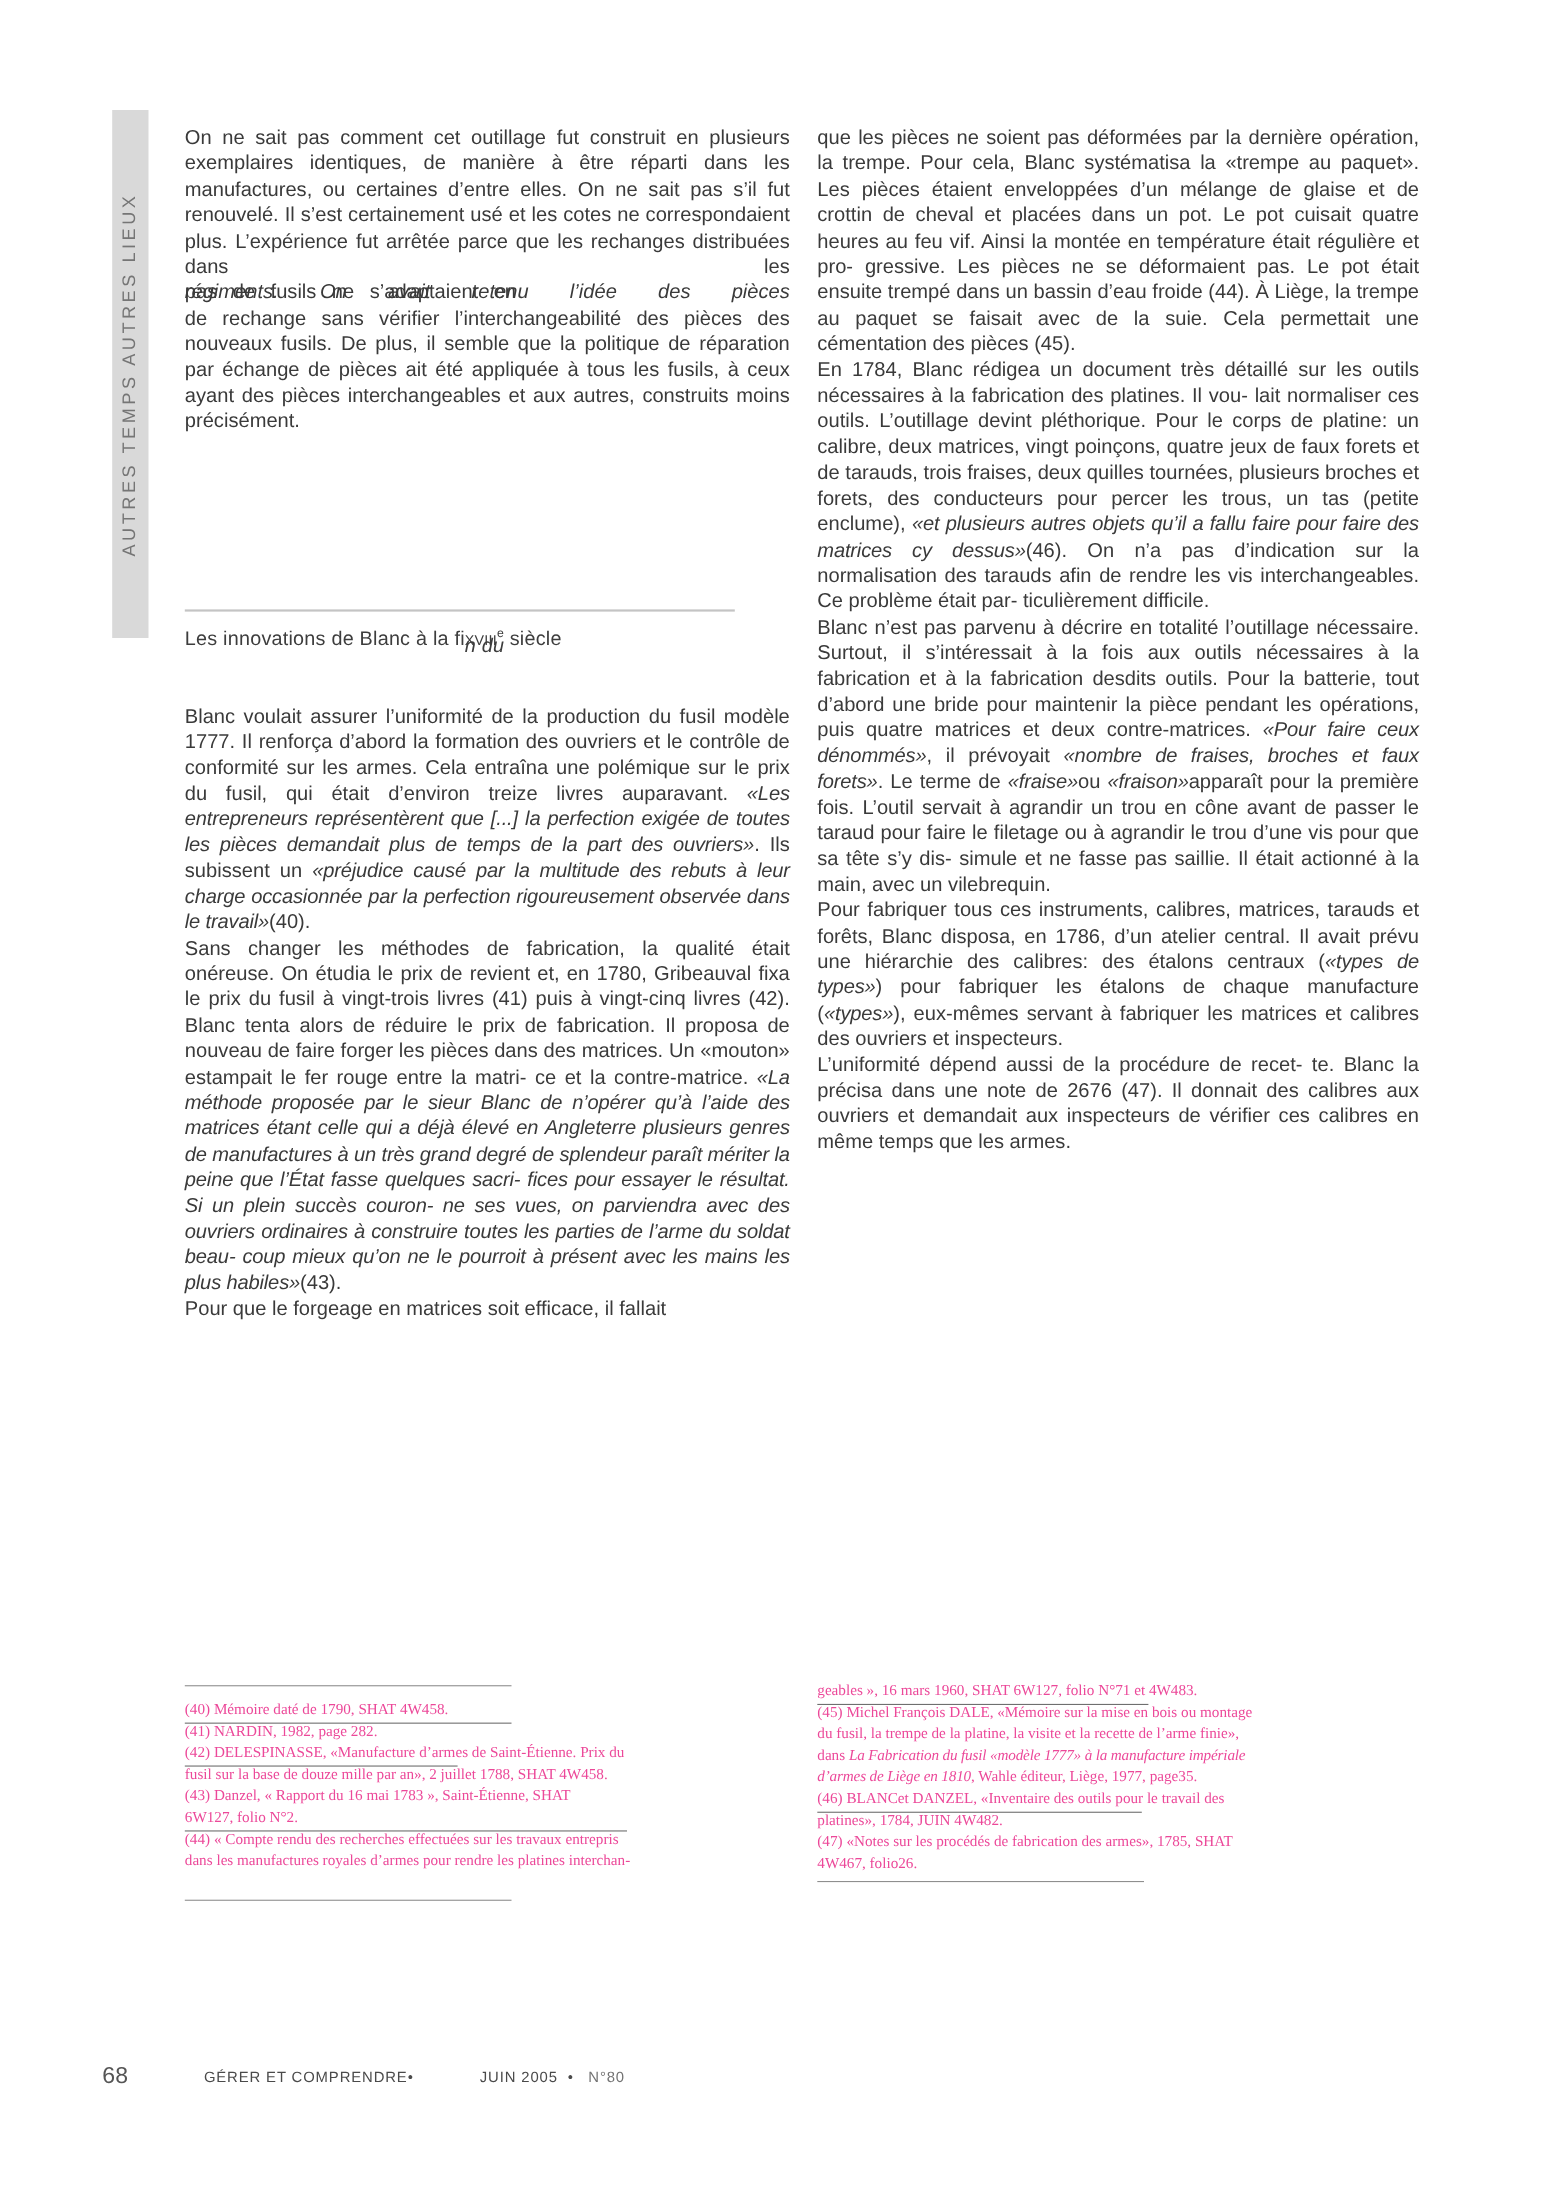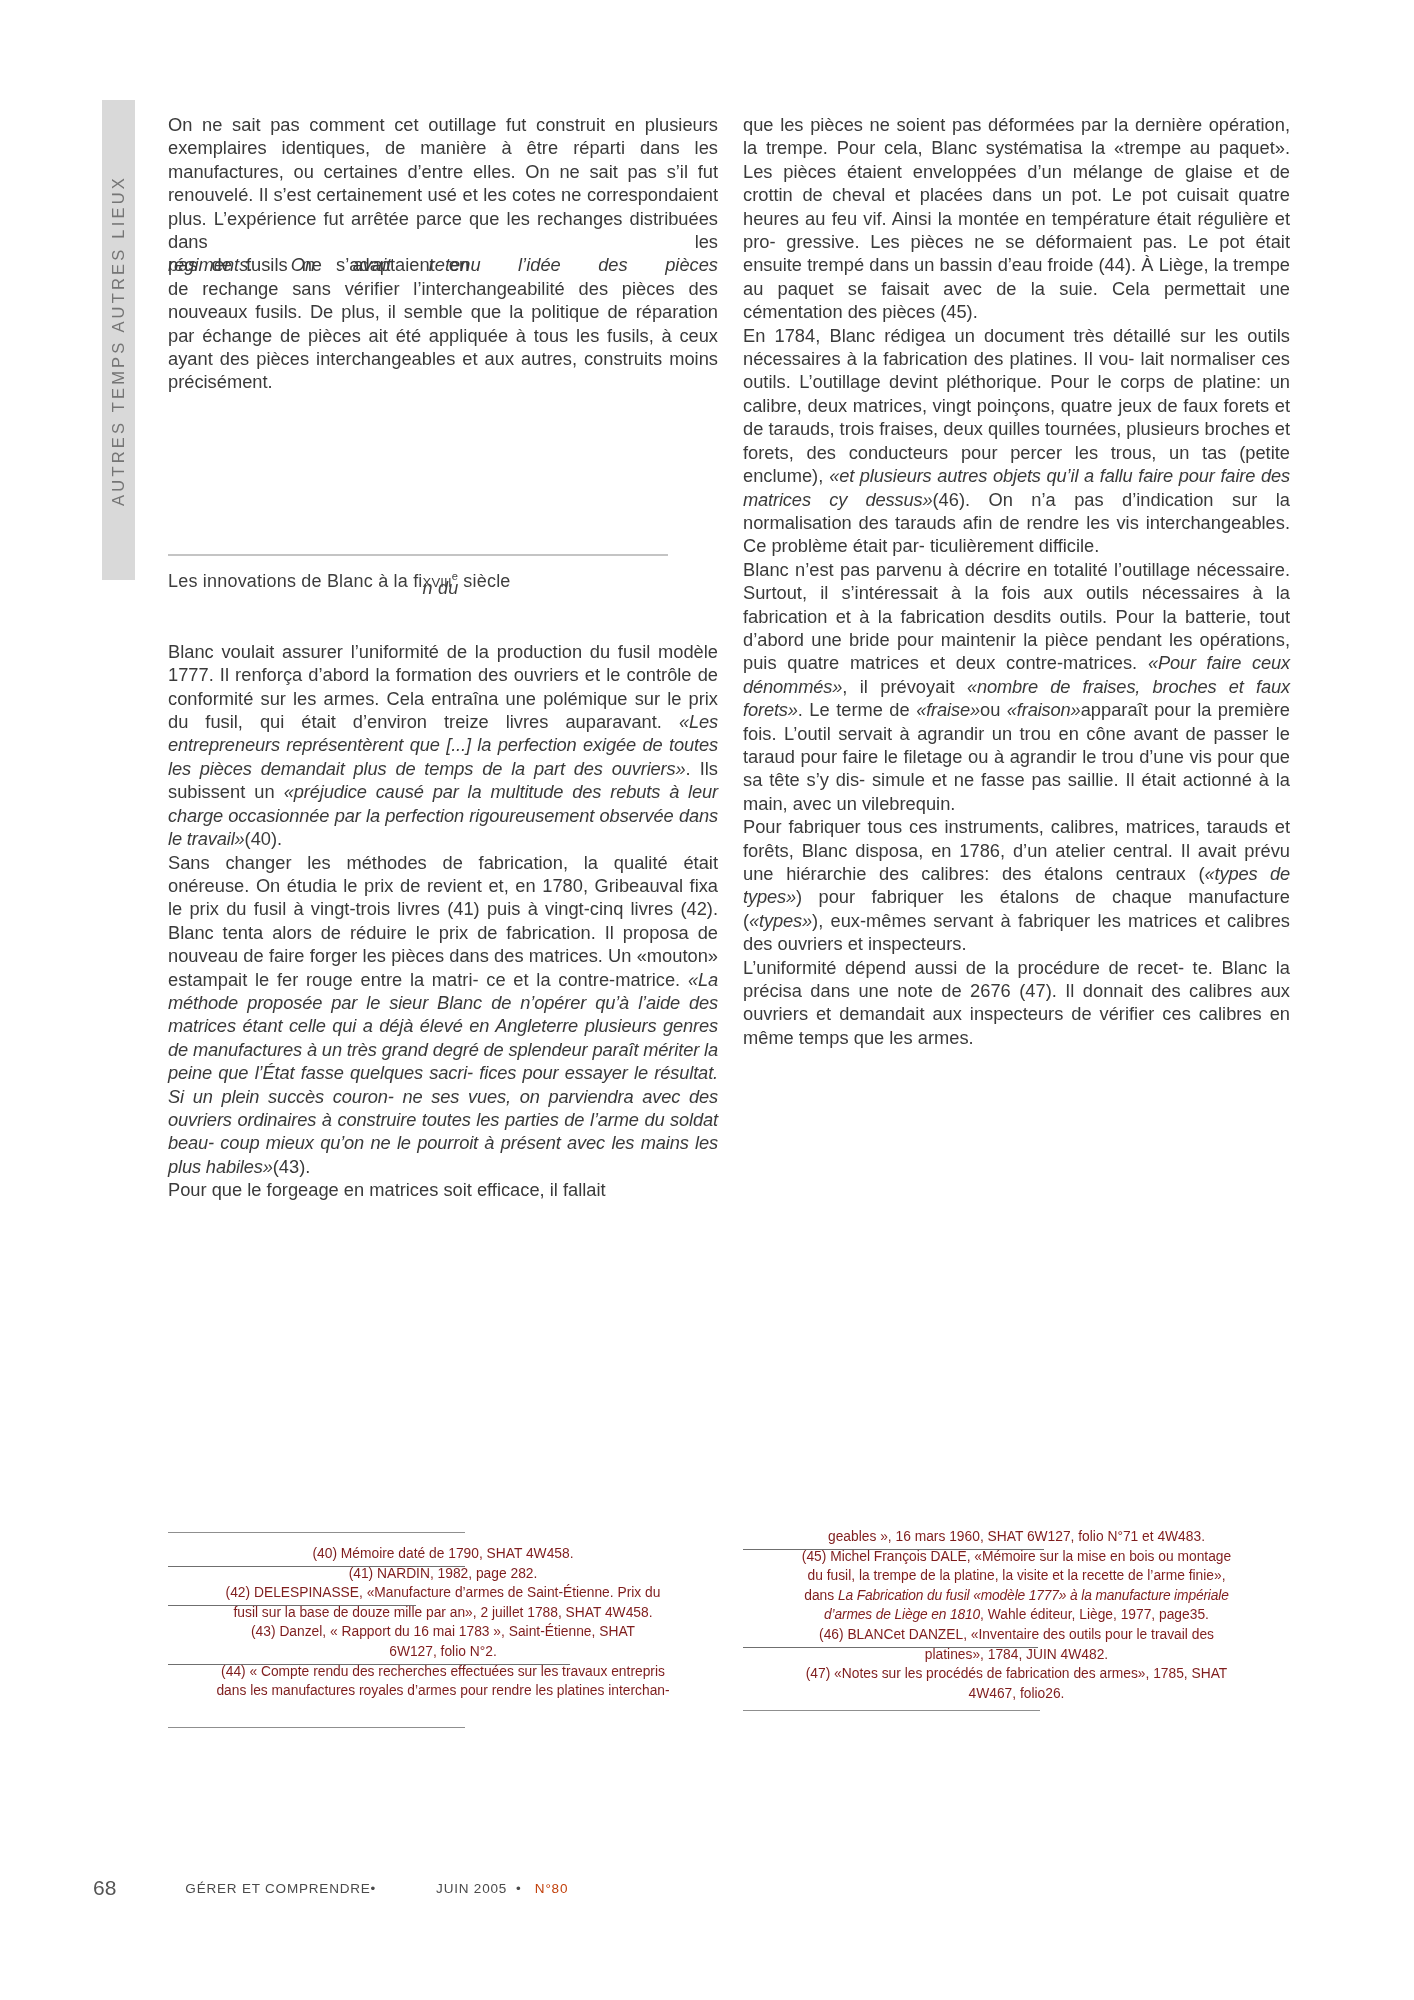--- a/index.html
+++ b/index.html
@@ -35,39 +35,39 @@
   .heading-rule{height:2px;background:#c4c4c4;width:500px;margin-bottom:7px;}
   .heading-block h2{
     margin:0;font-size:18px;font-weight:400;color:#3d3d3d;letter-spacing:.2px;line-height:26px;
   }
   .glitch{position:relative;display:inline;}
   .glitch .g-top{position:absolute;left:0;top:4px;white-space:nowrap;font-style:italic;}
   .sc{font-variant:small-caps;}
   .glitch sup{font-size:.62em;vertical-align:super;}
   
   .fnotes{
-    position:absolute;font-size:13.8px;line-height:19.6px;text-align:center;color:#7f1d1d;
+    position:absolute;font-size:13.8px;line-height:19.6px;text-align:left;color:#ec4899;font-family:Liberation Serif, serif;
   }
   .fnotes-left{left:168px;top:1532px;width:550px;}
   .fnotes-right{left:743px;top:1527px;width:547px;}
   .fn-sep{height:1px;background:#8f8f8f;width:297px;margin-bottom:11px;}
   .fn-line{position:relative;white-space:nowrap;}
   .fn-line.rule-top::before{
     content:"";position:absolute;left:0;top:2px;height:1px;background:#6f6f6f;width:var(--rw,54%);
   }
   .fn-bottom-rule{height:1px;background:#8f8f8f;width:297px;}
   .fnotes-left .fn-bottom-rule{margin-top:26px;}
   .fnotes-right .fn-bottom-rule{margin-top:7px;}
   
   .footer{position:absolute;left:93px;top:1876px;display:flex;align-items:center;}
   .pnum{font-size:21px;color:#555555;}
   .fjournal{margin-left:69px;font-size:13.5px;letter-spacing:.8px;color:#4a4a4a;}
   .fdate{margin-left:60px;font-size:13.5px;letter-spacing:.8px;color:#4a4a4a;}
   .fbullet{margin-left:9px;font-size:13.5px;color:#4a4a4a;}
-  .fnum{margin-left:14px;font-size:13.5px;letter-spacing:.8px;color:#c2410c;}
+  .fnum{margin-left:14px;font-size:13.5px;letter-spacing:.8px;color:#737373;}
 </style>
 </head>
 <body>
 
 <div class="page">
 
   <div class="band">
     <span class="vtext">AUTRES TEMPS AUTRES LIEUX</span>
   </div>
 

